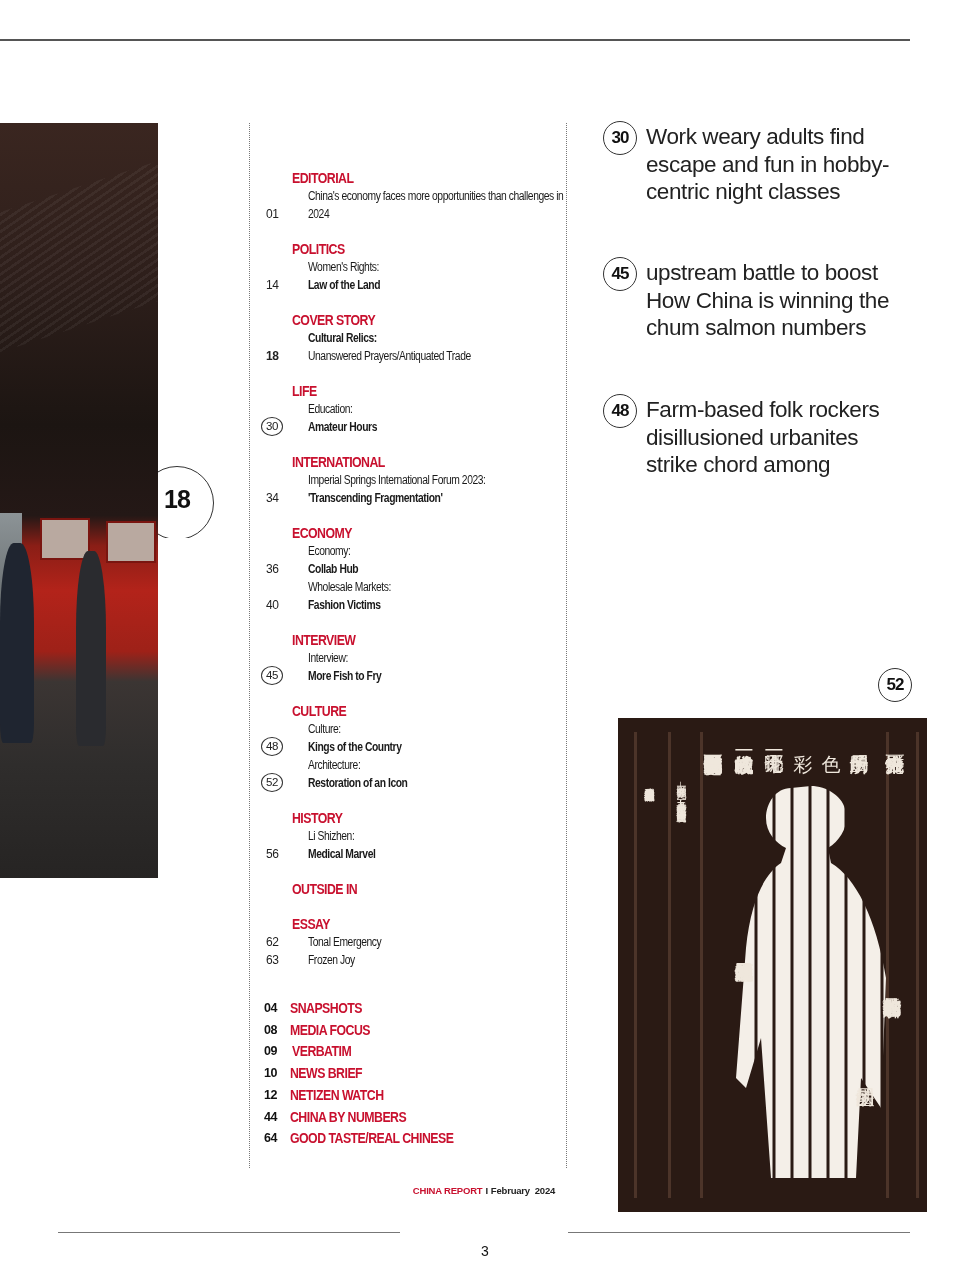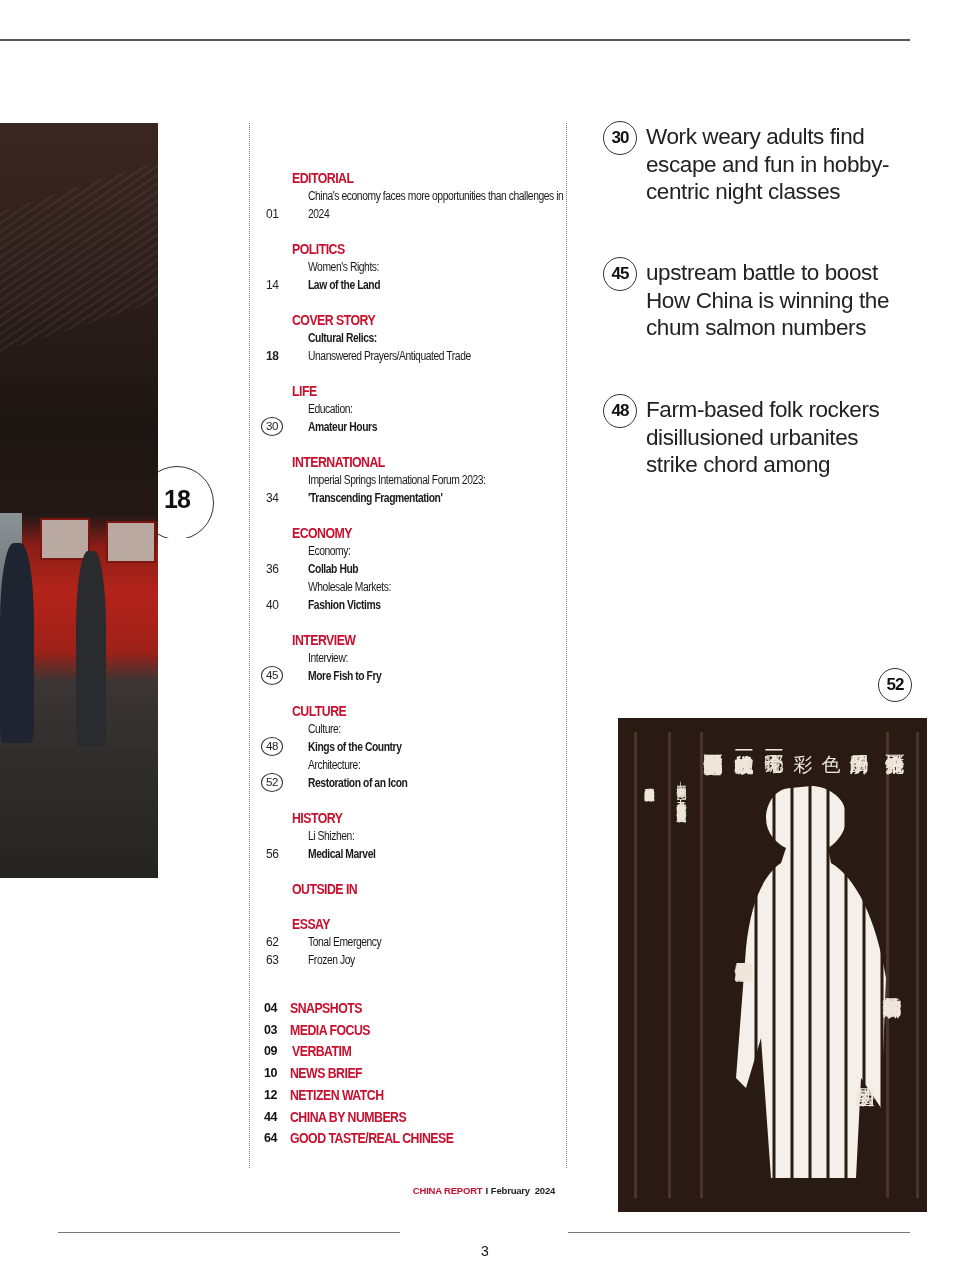--- a/index.html
+++ b/index.html
@@ -216,21 +216,21 @@
     </div>
   </div>
 </div>
 
 <div class="misc">
   <div class="misc-row">
       <div class="pg">04</div>
       <div class="lbl">SNAPSHOTS</div>
     </div>
   <div class="misc-row">
-      <div class="pg">03</div>
+      <div class="pg">08</div>
       <div class="lbl">MEDIA FOCUS</div>
     </div>
   <div class="misc-row">
       <div class="pg">09</div>
       <div class="lbl" style="margin-left:2px;">VERBATIM</div>
     </div>
   <div class="misc-row">
       <div class="pg">10</div>
       <div class="lbl">NEWS BRIEF</div>
     </div>

